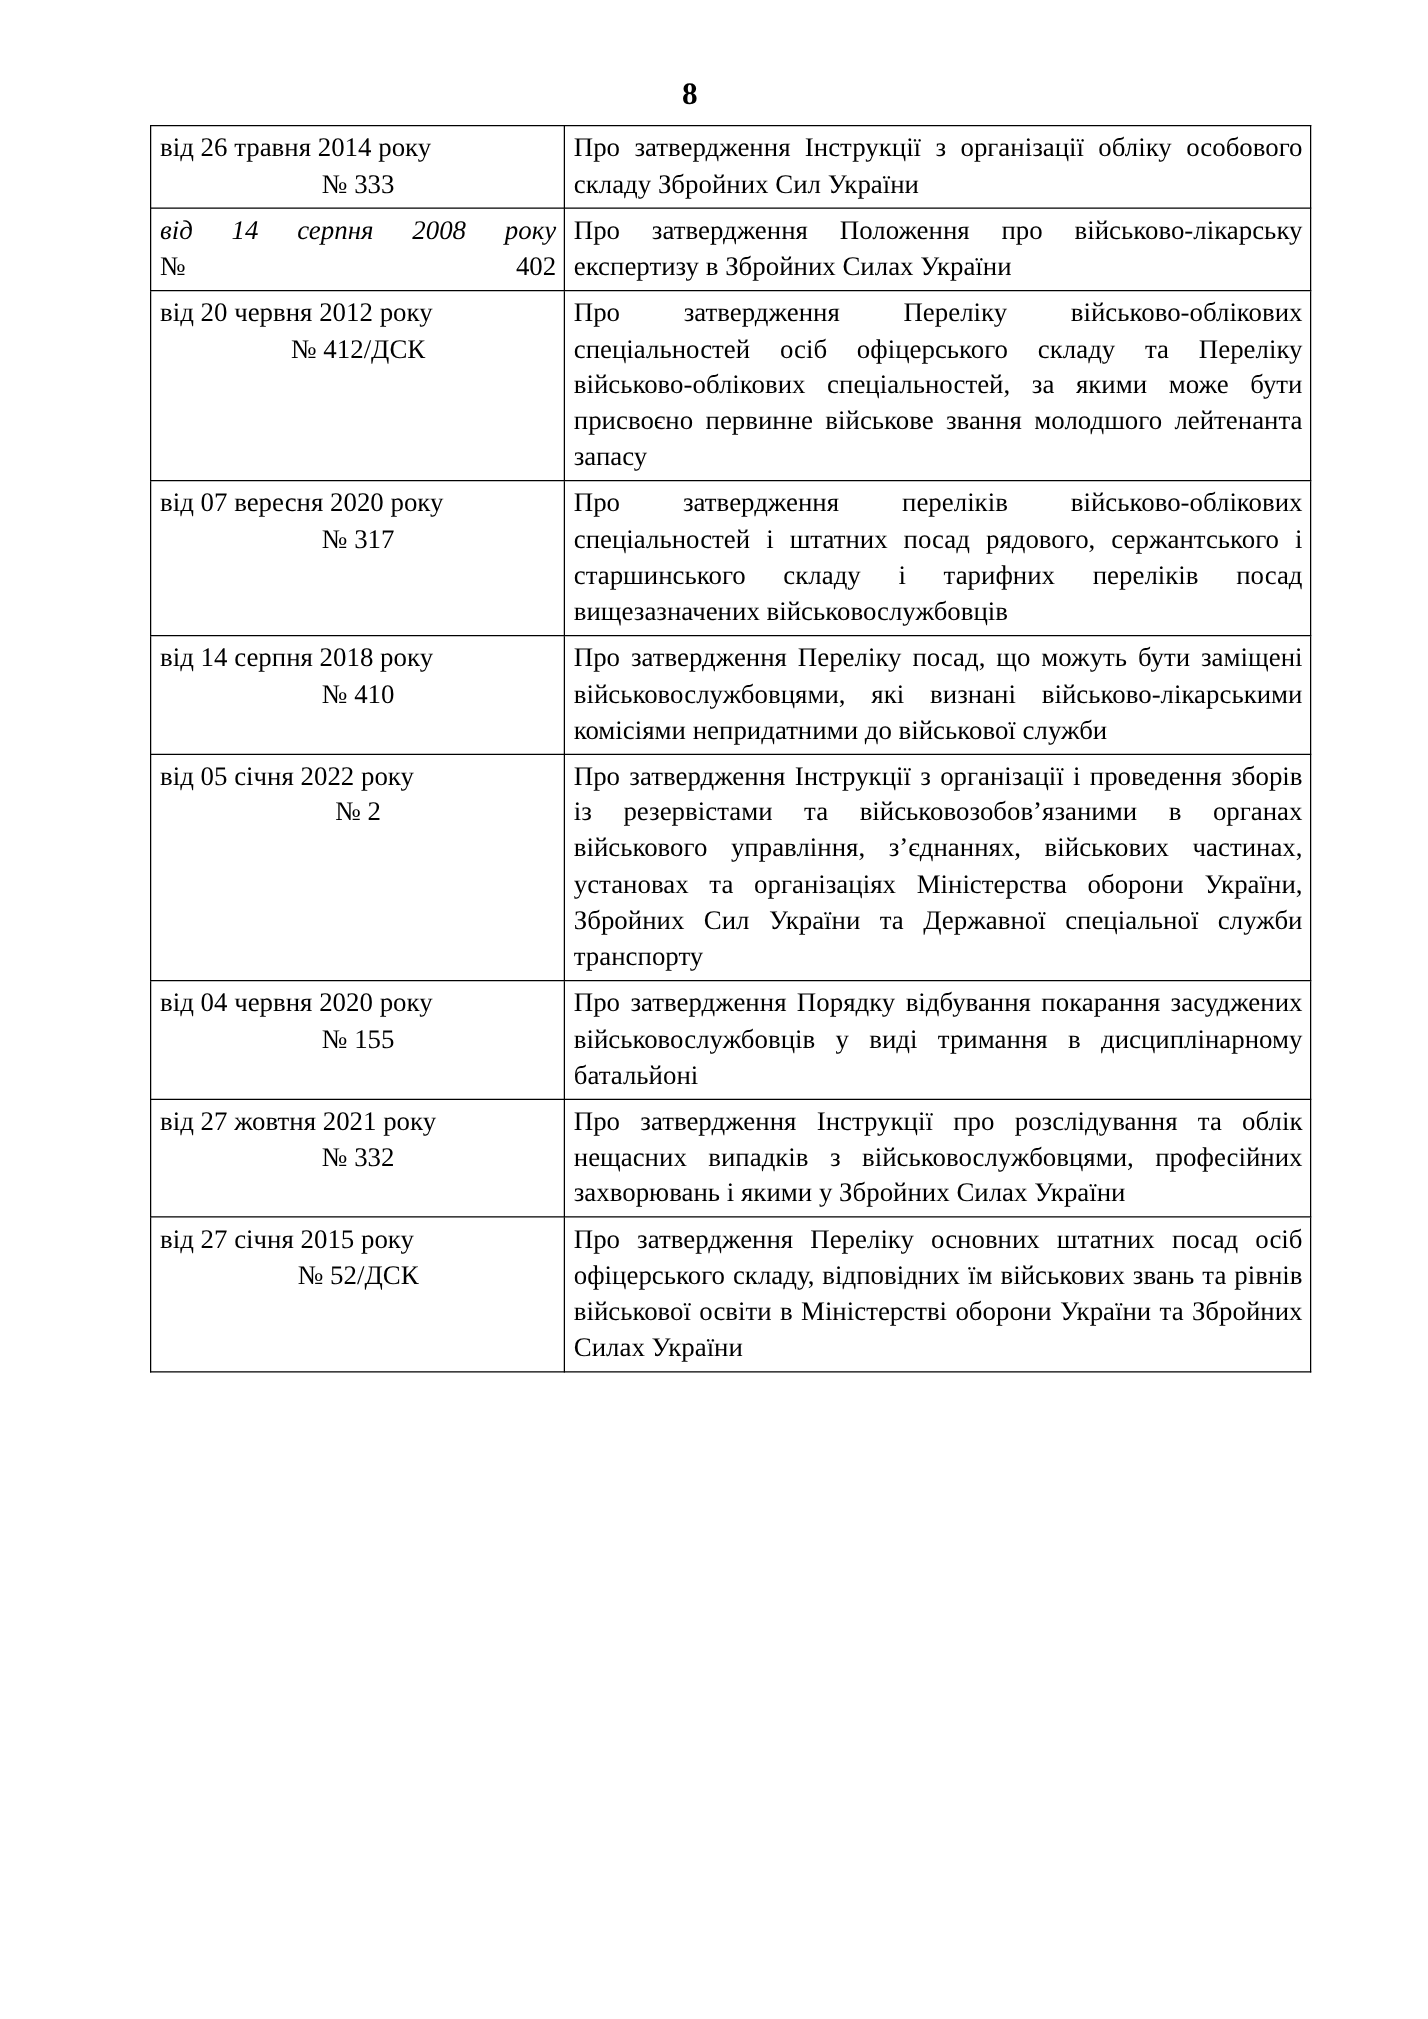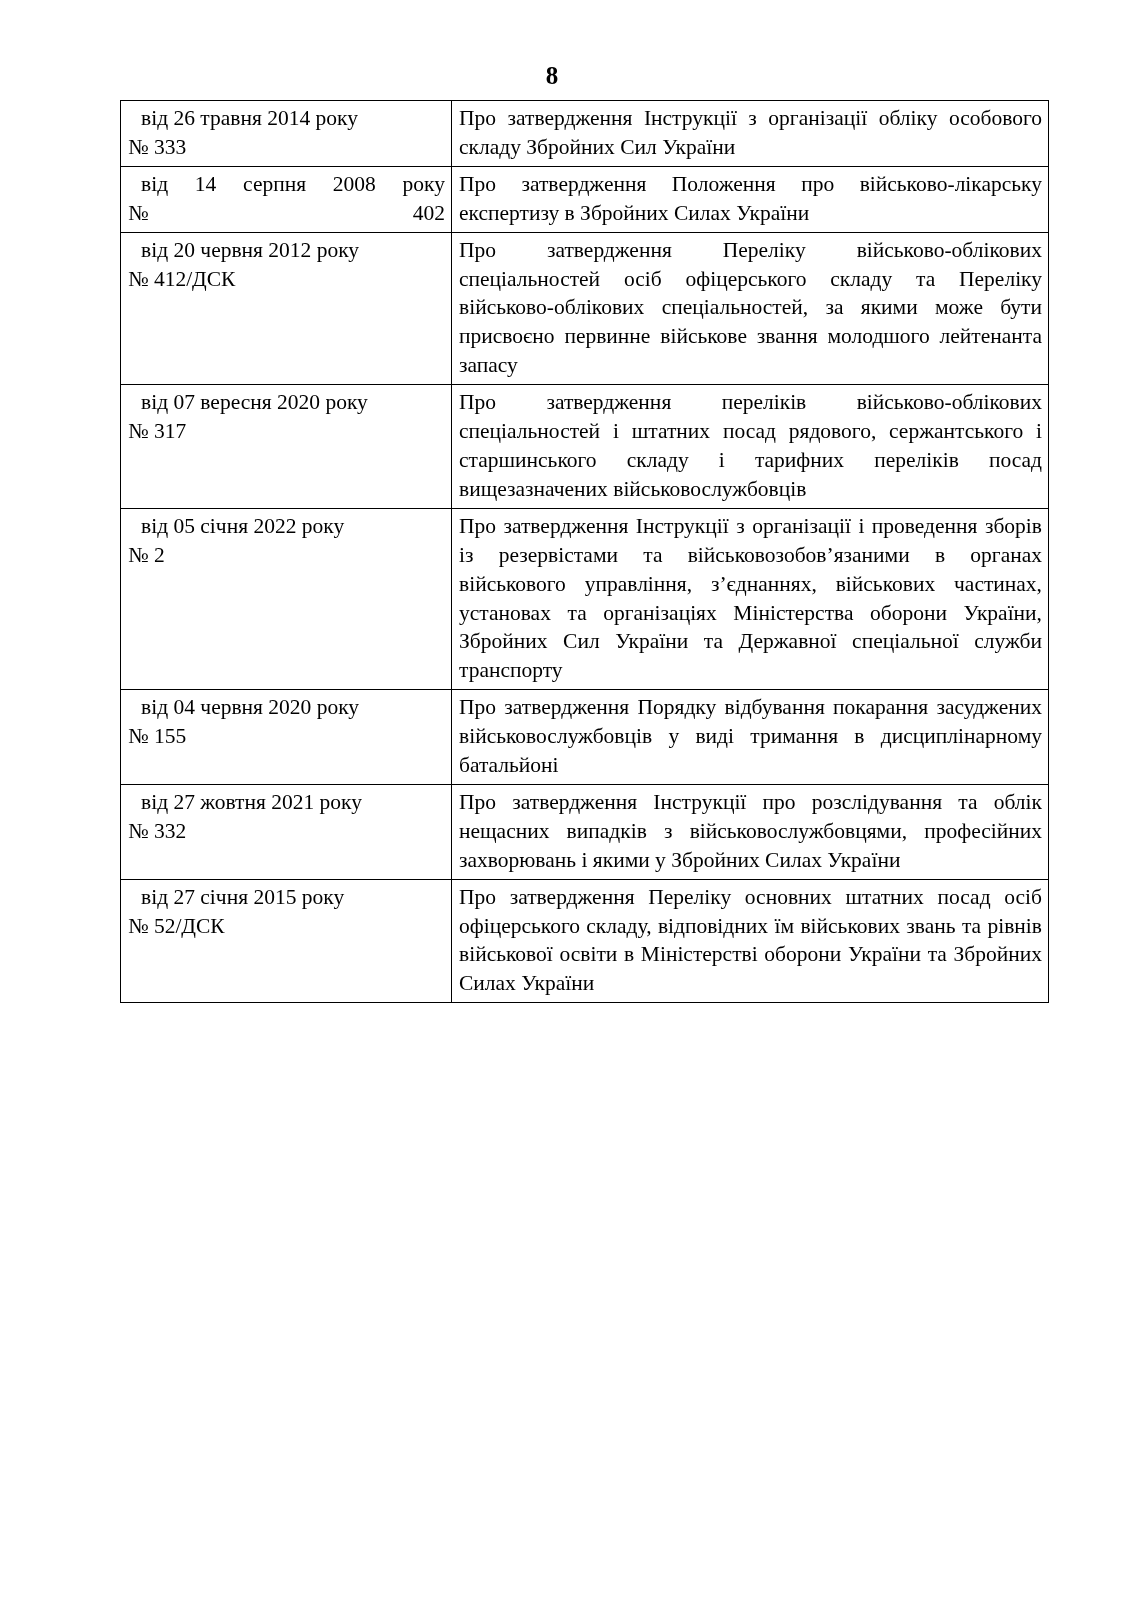--- a/index.html
+++ b/index.html
@@ -51,36 +51,37 @@
     width: 317px;
   }
   .col-title {
     width: 583px;
     text-align: justify;
     text-align-last: left;
     hyphens: none;
   }
   .col-date .ln {
     white-space: nowrap;
-    margin-left: 13px;
   }
   
   .col-date.justified {
     text-align: justify;
     text-align-last: justify;
   }
   .col-date.justified .ln {
     display: block;
     text-align: justify;
     text-align-last: justify;
     white-space: normal;
+    font-style: italic;
   }
   .numline {
     display: block;
     white-space: nowrap;
+    text-align: center;
   }
 </style>
 </head>
 <body>
 
 <div class="page">
 
   <div class="page-number">8</div>
 
   <table class="doc-table">
@@ -98,20 +99,24 @@
         </tr>
         <tr>
           <td class="col-date"><span class="ln">від 20 червня 2012 року</span><span class="numline">№ 412/ДСК</span></td>
           <td class="col-title">Про затвердження Переліку військово-облікових спеціальностей осіб офіцерського складу та Переліку військово-облікових спеціальностей, за якими може бути присвоєно первинне військове звання молодшого лейтенанта запасу</td>
         </tr>
         <tr>
           <td class="col-date"><span class="ln">від 07 вересня 2020 року</span><span class="numline">№ 317</span></td>
           <td class="col-title">Про затвердження переліків військово-облікових спеціальностей і штатних посад рядового, сержантського і старшинського складу і тарифних переліків посад вищезазначених військовослужбовців</td>
         </tr>
         <tr>
+          <td class="col-date"><span class="ln">від 14 серпня 2018 року</span><span class="numline">№ 410</span></td>
+          <td class="col-title">Про затвердження Переліку посад, що можуть бути заміщені військовослужбовцями, які визнані військово-лікарськими комісіями непридатними до військової служби</td>
+        </tr>
+        <tr>
           <td class="col-date"><span class="ln">від 05 січня 2022 року</span><span class="numline">№ 2</span></td>
           <td class="col-title">Про затвердження Інструкції з організації і проведення зборів із резервістами та військовозобов’язаними в органах військового управління, з’єднаннях, військових частинах, установах та організаціях Міністерства оборони України, Збройних Сил України та Державної спеціальної служби транспорту</td>
         </tr>
         <tr>
           <td class="col-date"><span class="ln">від 04 червня 2020 року</span><span class="numline">№ 155</span></td>
           <td class="col-title">Про затвердження Порядку відбування покарання засуджених військовослужбовців у виді тримання в дисциплінарному батальйоні</td>
         </tr>
         <tr>
           <td class="col-date"><span class="ln">від 27 жовтня 2021 року</span><span class="numline">№ 332</span></td>
           <td class="col-title">Про затвердження Інструкції про розслідування та облік нещасних випадків з військовослужбовцями, професійних захворювань і якими у Збройних Силах України</td>

